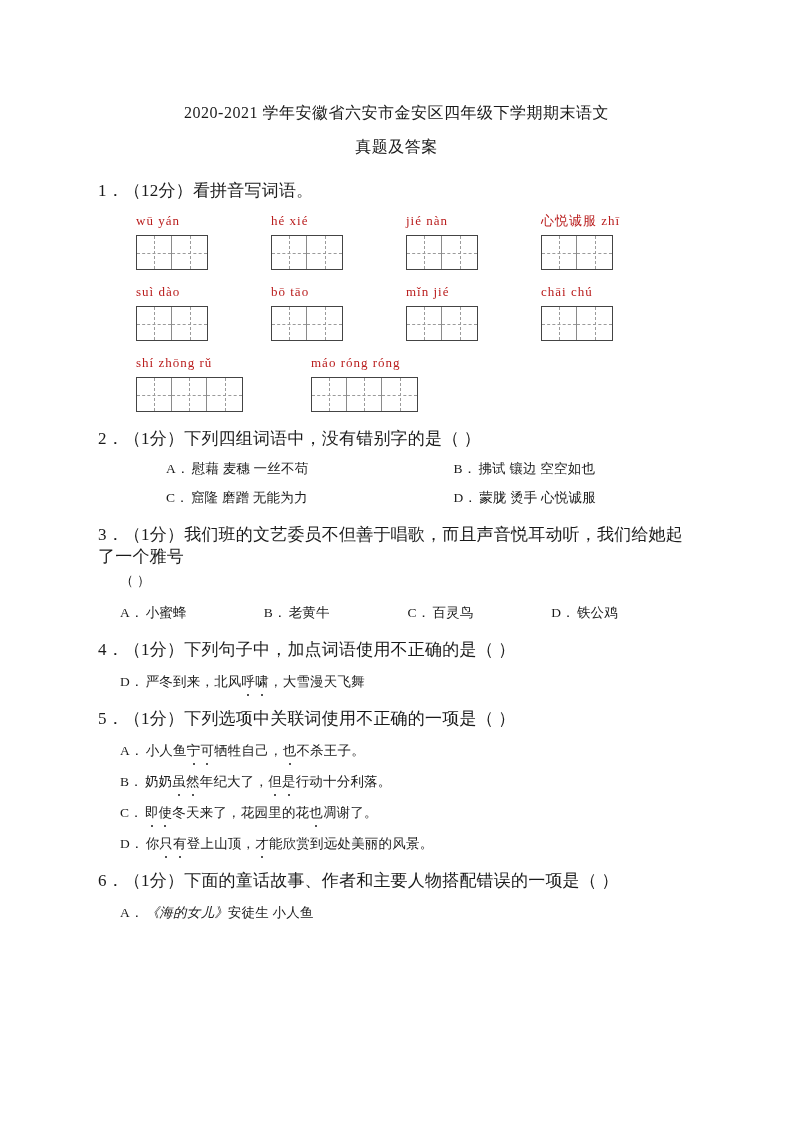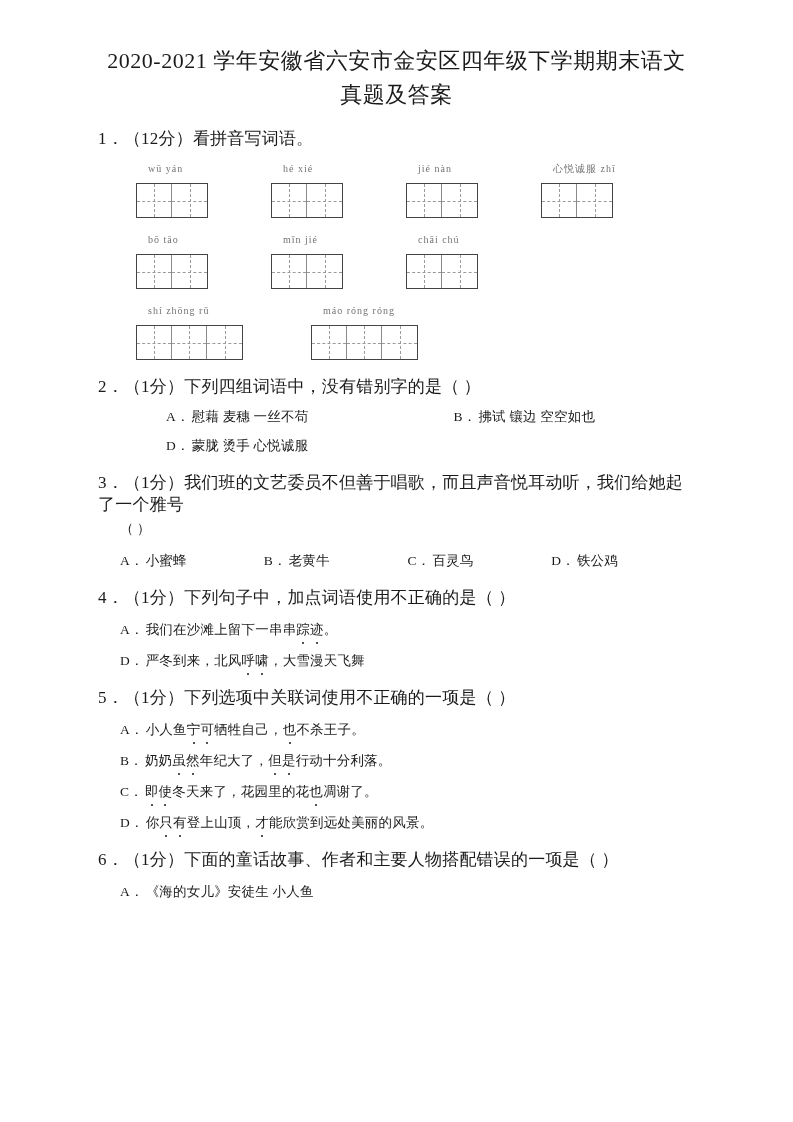--- a/index.html
+++ b/index.html
@@ -19,23 +19,23 @@
     position: relative;
     width: 793px;
     height: 1122px;
     box-sizing: border-box;
     padding: 0 98px;
   }
 
   
   .doc-title {
     margin: 0;
-    padding-top: 44px;
+    padding-top: 96px;
     text-align: center;
-    font-size: 22px;
+    font-size: 16px;
     font-weight: normal;
     line-height: 34px;
     letter-spacing: 0.5px;
     font-family: "Liberation Serif", "DejaVu Serif", serif;
   }
   .doc-title .line { display: block; }
 
   
   .question {
     margin-top: 16px;
@@ -63,26 +63,25 @@
     align-items: flex-start;
     margin-bottom: 11px;
   }
   .pinyin-cellgroup {
     margin-right: 30px;
   }
   .pinyin-cellgroup.w2 { width: 105px; }
   .pinyin-cellgroup.w3 { width: 145px; }
   .pinyin-text {
     font-family: "Liberation Serif", "DejaVu Serif", serif;
-    font-size: 10px;
+    font-size: 13px;
     letter-spacing: 1px;
     margin-bottom: 4px;
     white-space: nowrap;
-    color: #737373;
-    margin-left: 12px;
+    color: #b91c1c;
   }
   .grid-boxes {
     display: flex;
     border: 1px solid #444;
     width: max-content;
     background: #fff;
   }
   .grid-cell {
     width: 35px;
     height: 33px;
@@ -128,20 +127,21 @@
   .opt.col4 { width: 25%; }
   .opt-stack .opt {
     margin-top: 11px;
     white-space: normal;
   }
   .opt-label {
     font-family: "Liberation Serif", "DejaVu Serif", serif;
     margin-right: 2px;
   }
   .book {
+    font-style: italic;
   }
   
   .dot {
     position: relative;
     display: inline-block;
   }
   .dot::after {
     content: "";
     position: absolute;
     left: 50%;
@@ -193,20 +193,27 @@
           <div class="pinyin-text">心悦诚服 zhī</div>
           <div class="grid-boxes">
             <div class="grid-cell"></div>
             <div class="grid-cell"></div>
           </div>
         </div>
       </div>
 
       <div class="pinyin-row">
         <div class="pinyin-cellgroup w2">
+          <div class="pinyin-text">suì dào</div>
+          <div class="grid-boxes">
+            <div class="grid-cell"></div>
+            <div class="grid-cell"></div>
+          </div>
+        </div>
+        <div class="pinyin-cellgroup w2">
           <div class="pinyin-text">bō tāo</div>
           <div class="grid-boxes">
             <div class="grid-cell"></div>
             <div class="grid-cell"></div>
           </div>
         </div>
         <div class="pinyin-cellgroup w2">
           <div class="pinyin-text">mǐn jié</div>
           <div class="grid-boxes">
             <div class="grid-cell"></div>
@@ -249,20 +256,23 @@
     <div class="opts">
       <div class="opt-row">
         <div class="opt col2">
           <span class="opt-label">A．</span><span>慰藉 麦穗 一丝不苟</span>
         </div>
         <div class="opt col2">
           <span class="opt-label">B．</span><span>拂试 镶边 空空如也</span>
         </div>
       </div>
       <div class="opt-row">
+        <div class="opt col2">
+          <span class="opt-label">C．</span><span>窟隆 磨蹭 无能为力</span>
+        </div>
         <div class="opt col2">
           <span class="opt-label">D．</span><span>蒙胧 烫手 心悦诚服</span>
         </div>
       </div>
     </div>
   </div>
 
   <div class="question">
     <div class="q-stem">3．（1分）我们班的文艺委员不但善于唱歌，而且声音悦耳动听，我们给她起了一个雅号</div>
     <div class="q-stem-cont">（      ）</div>
@@ -281,23 +291,20 @@
           <span class="opt-label">D．</span><span>铁公鸡</span>
         </div>
       </div>
     </div>
   </div>
 
   <div class="question">
     <div class="q-stem">4．（1分）下列句子中，加点词语使用不正确的是（      ）</div>
     <div class="opts opt-stack">
       <div class="opt">
-        <span class="opt-label">A．</span><span>我们在沙滩上留下一串串</span><span class="emph"><span class="dot">踪</span><span class="dot">迹</span></span><span>。</span>
-      </div>
-      <div class="opt">
         <span class="opt-label">D．</span><span>严冬到来，北风</span><span class="emph"><span class="dot">呼</span><span class="dot">啸</span></span><span>，大雪漫天飞舞</span>
       </div>
     </div>
   </div>
 
   <div class="question">
     <div class="q-stem">5．（1分）下列选项中关联词使用不正确的一项是（      ）</div>
     <div class="opts opt-stack">
       <div class="opt">
         <span class="opt-label">A．</span><span>小人鱼</span><span class="emph"><span class="dot">宁</span><span class="dot">可</span></span><span>牺牲自己，</span><span class="emph"><span class="dot">也</span></span><span>不杀王子。</span>

